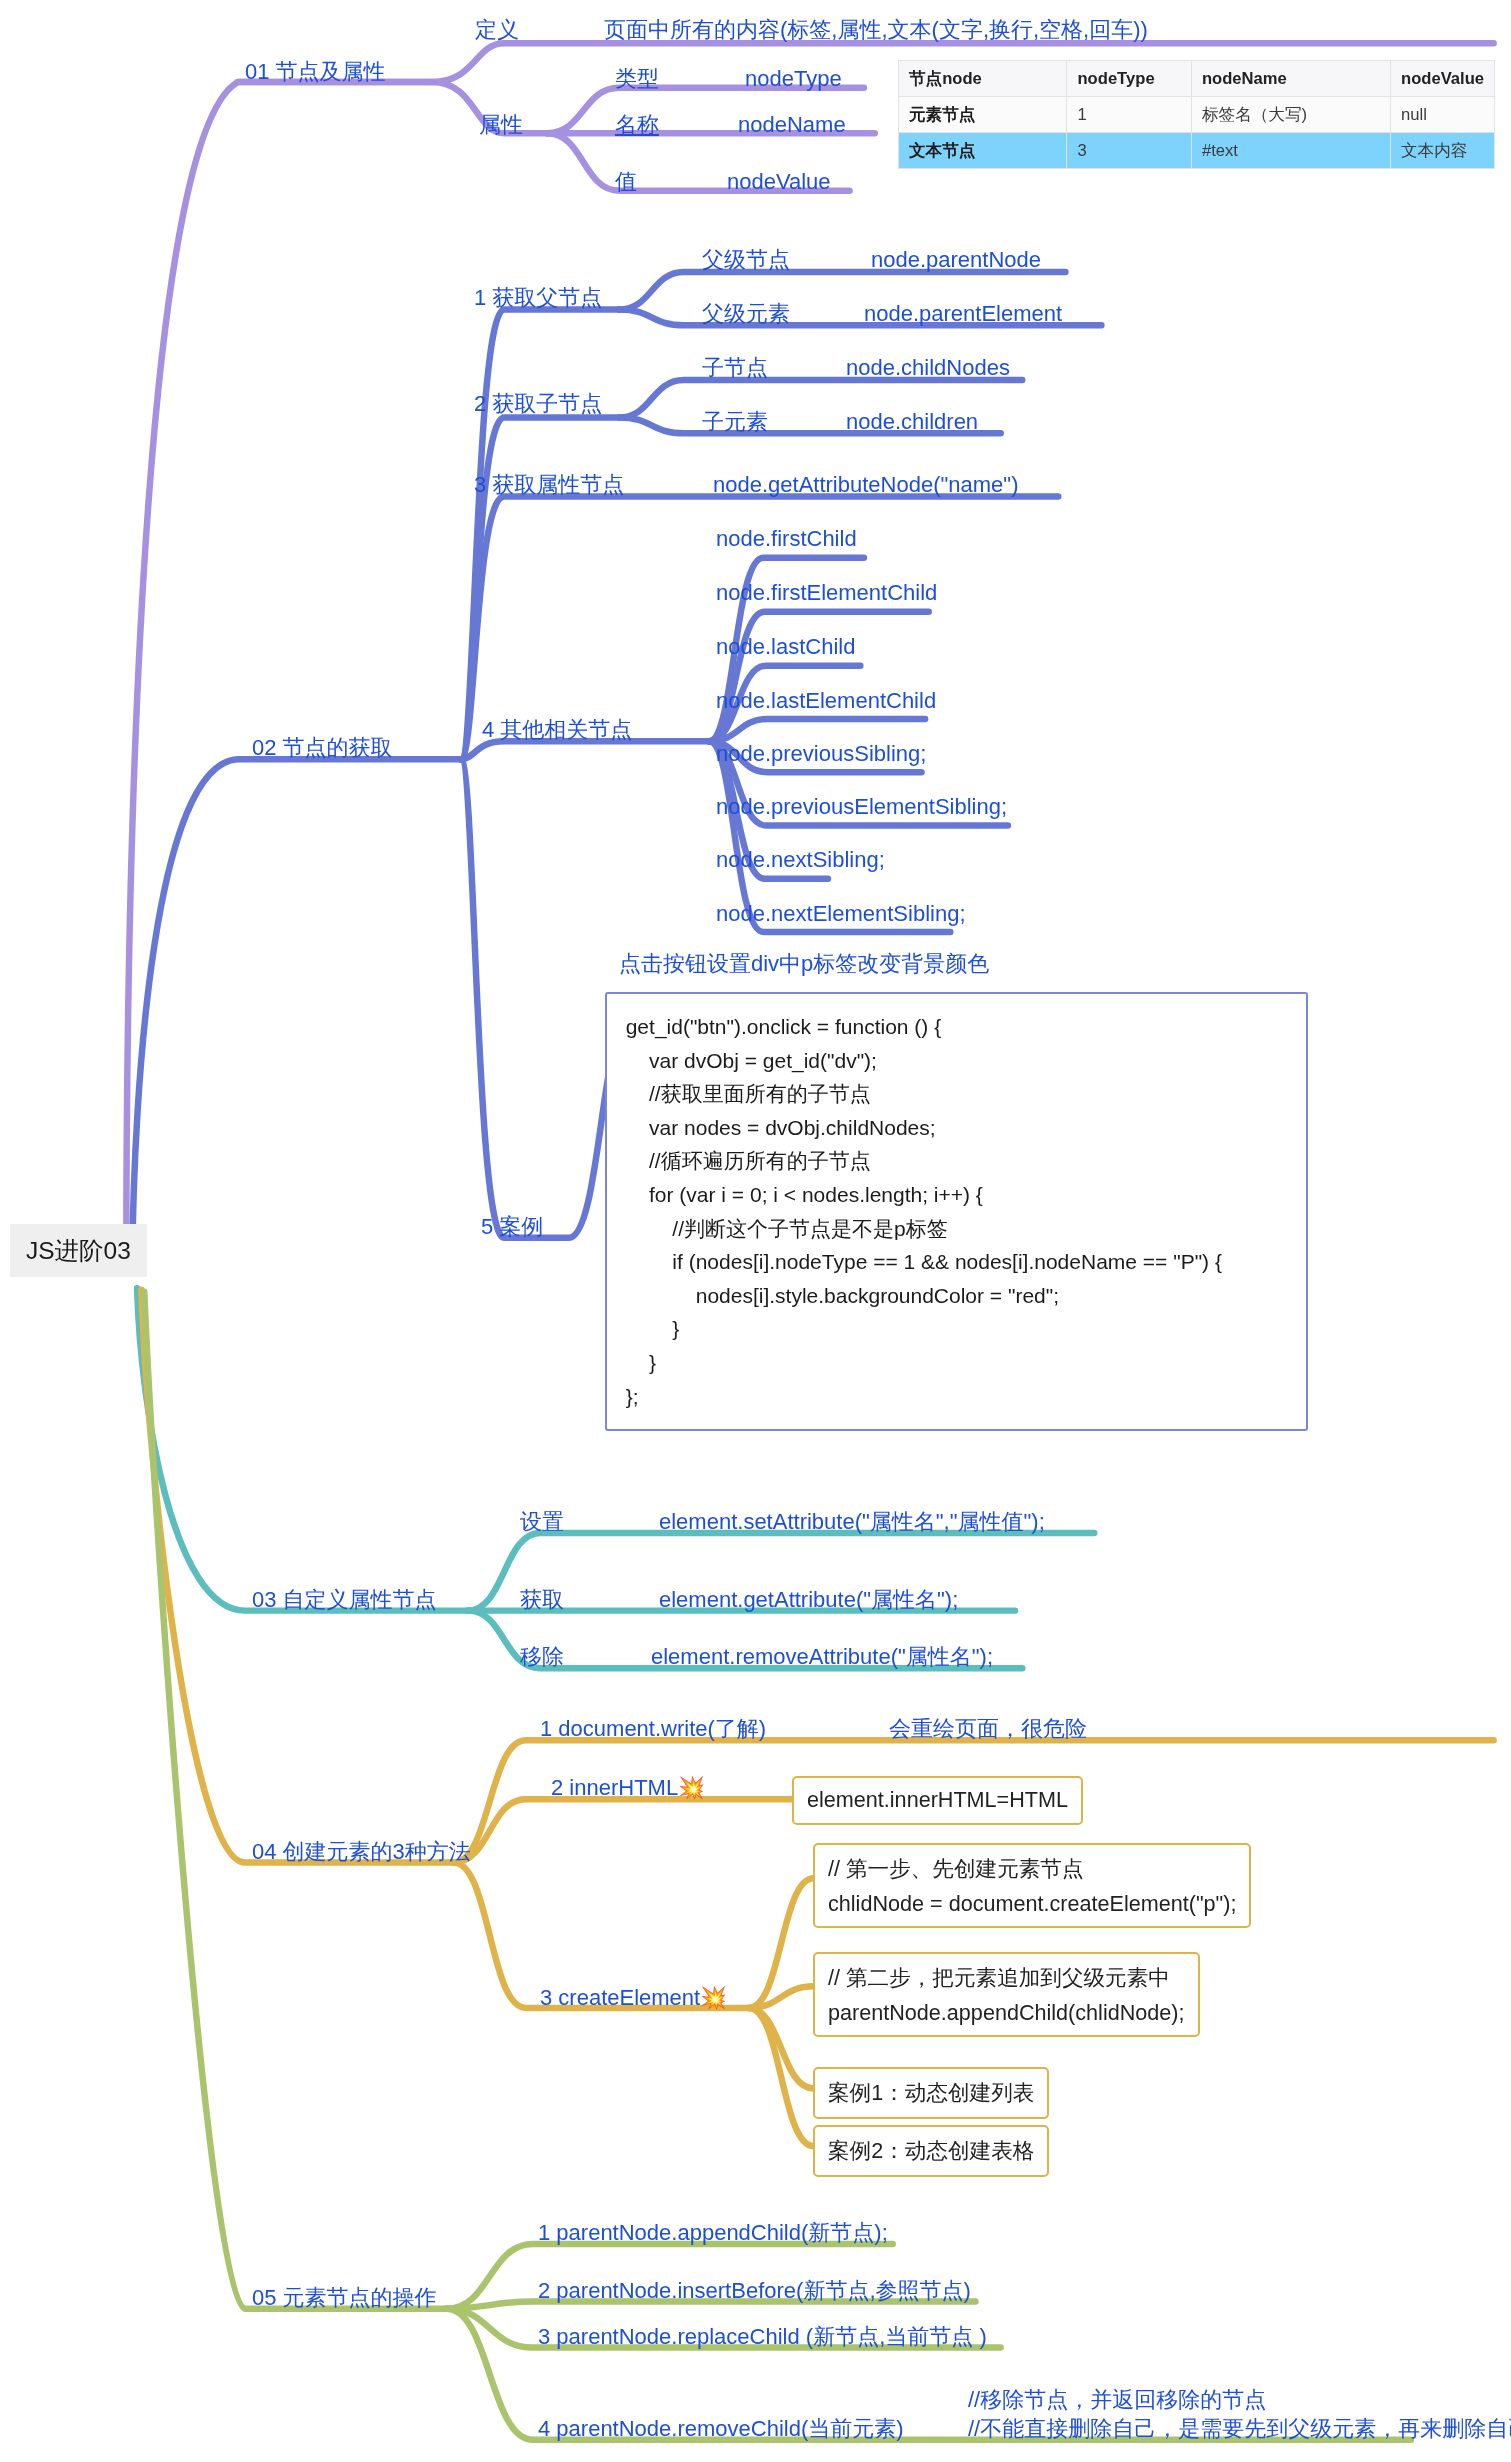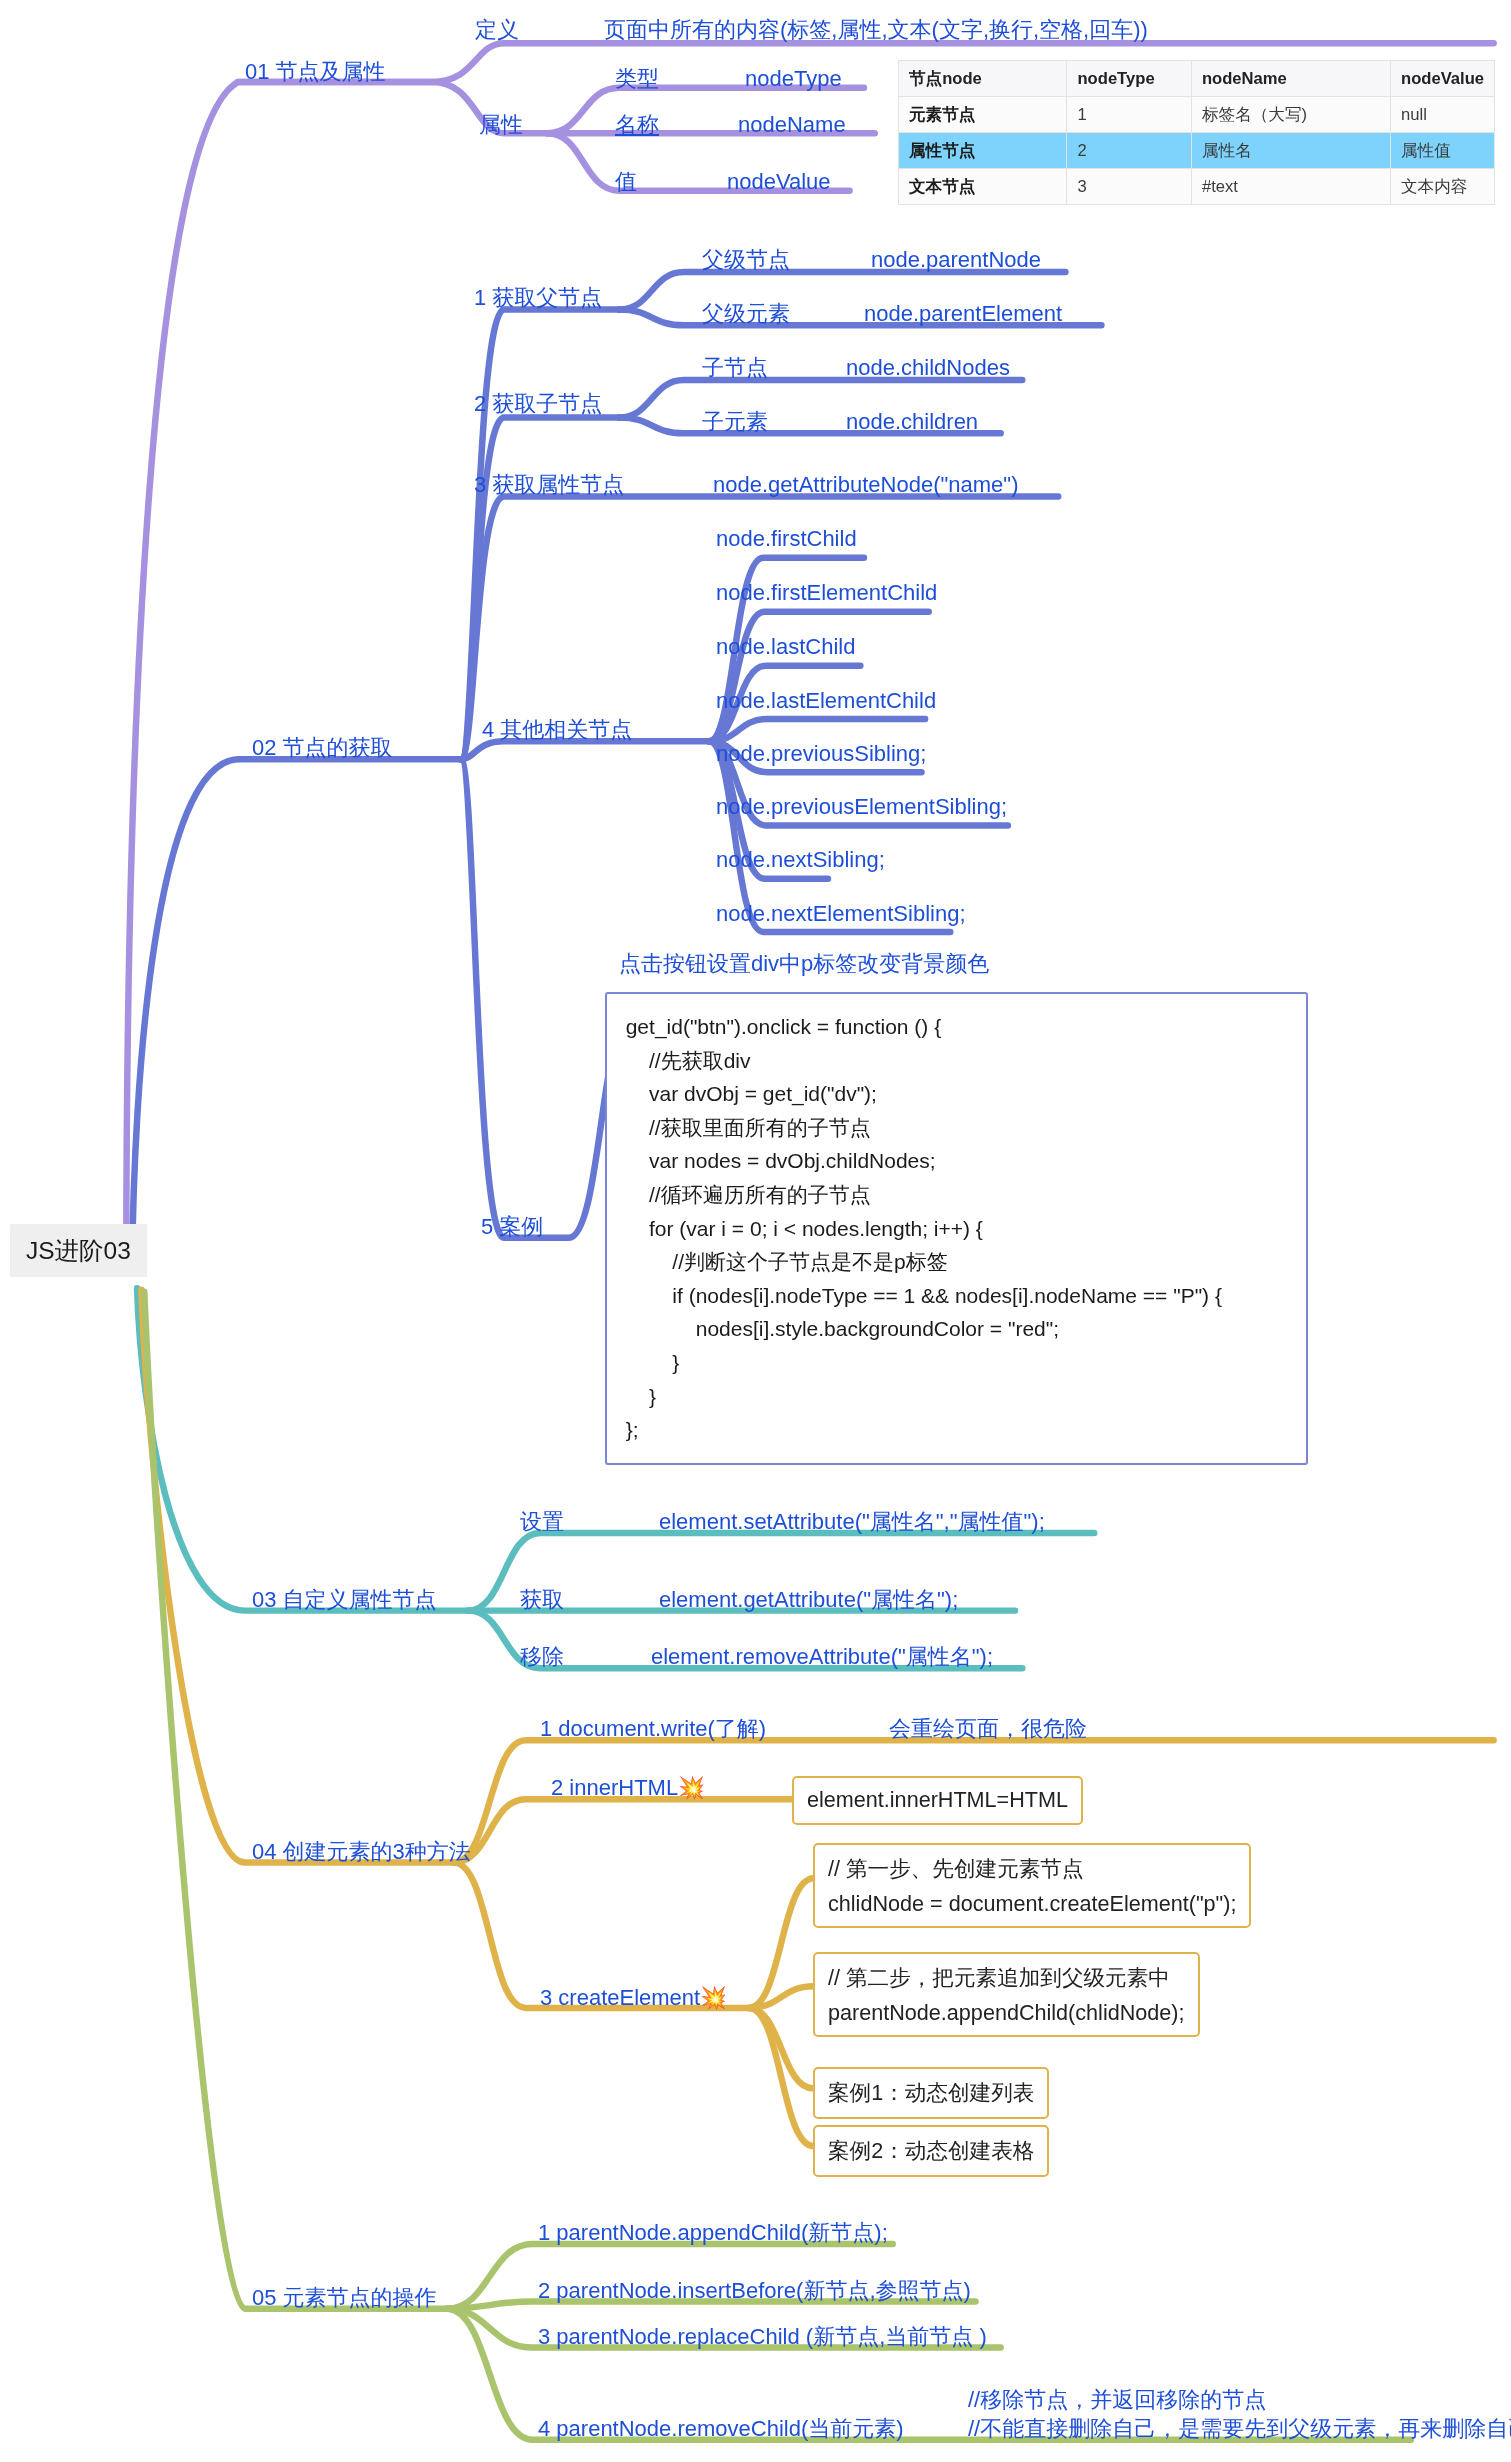--- a/index.html
+++ b/index.html
@@ -116,26 +116,20 @@
       </tr>
     </thead>
     <tbody>
       <tr>
         <td>元素节点</td>
         <td>1</td>
         <td>标签名（大写)</td>
         <td>null</td>
       </tr>
       <tr>
-        <td>属性节点</td>
-        <td>2</td>
-        <td>属性名</td>
-        <td>属性值</td>
-      </tr>
-      <tr>
         <td>文本节点</td>
         <td>3</td>
         <td>#text</td>
         <td>文本内容</td>
       </tr>
     </tbody>
   </table>
 
   <div class="nd t29" style="left:252px;top:734px;">02 节点的获取</div>
 
@@ -162,21 +156,20 @@
   <div class="nd t29" style="left:716px;top:740px;">node.previousSibling;</div>
   <div class="nd t29" style="left:716px;top:793px;">node.previousElementSibling;</div>
   <div class="nd t29" style="left:716px;top:846px;">node.nextSibling;</div>
   <div class="nd t29" style="left:716px;top:900px;">node.nextElementSibling;</div>
 
   <div class="nd t29" style="left:481px;top:1213px;">5 案例</div>
   <div class="nd t29" style="left:619px;top:950px;">点击按钮设置div中p标签改变背景颜色</div>
 
   <div class="boxb codebox" style="left:605px;top:992px;width:662px;">
     <div>get_id("btn").onclick = function () {</div>
-    <div>    //先获取div</div>
     <div>    var dvObj = get_id("dv");</div>
     <div>    //获取里面所有的子节点</div>
     <div>    var nodes = dvObj.childNodes;</div>
     <div>    //循环遍历所有的子节点</div>
     <div>    for (var i = 0; i &lt; nodes.length; i++) {</div>
     <div>        //判断这个子节点是不是p标签</div>
     <div>        if (nodes[i].nodeType == 1 &amp;&amp; nodes[i].nodeName == "P") {</div>
     <div>            nodes[i].style.backgroundColor = "red";</div>
     <div>        }</div>
     <div>    }</div>

